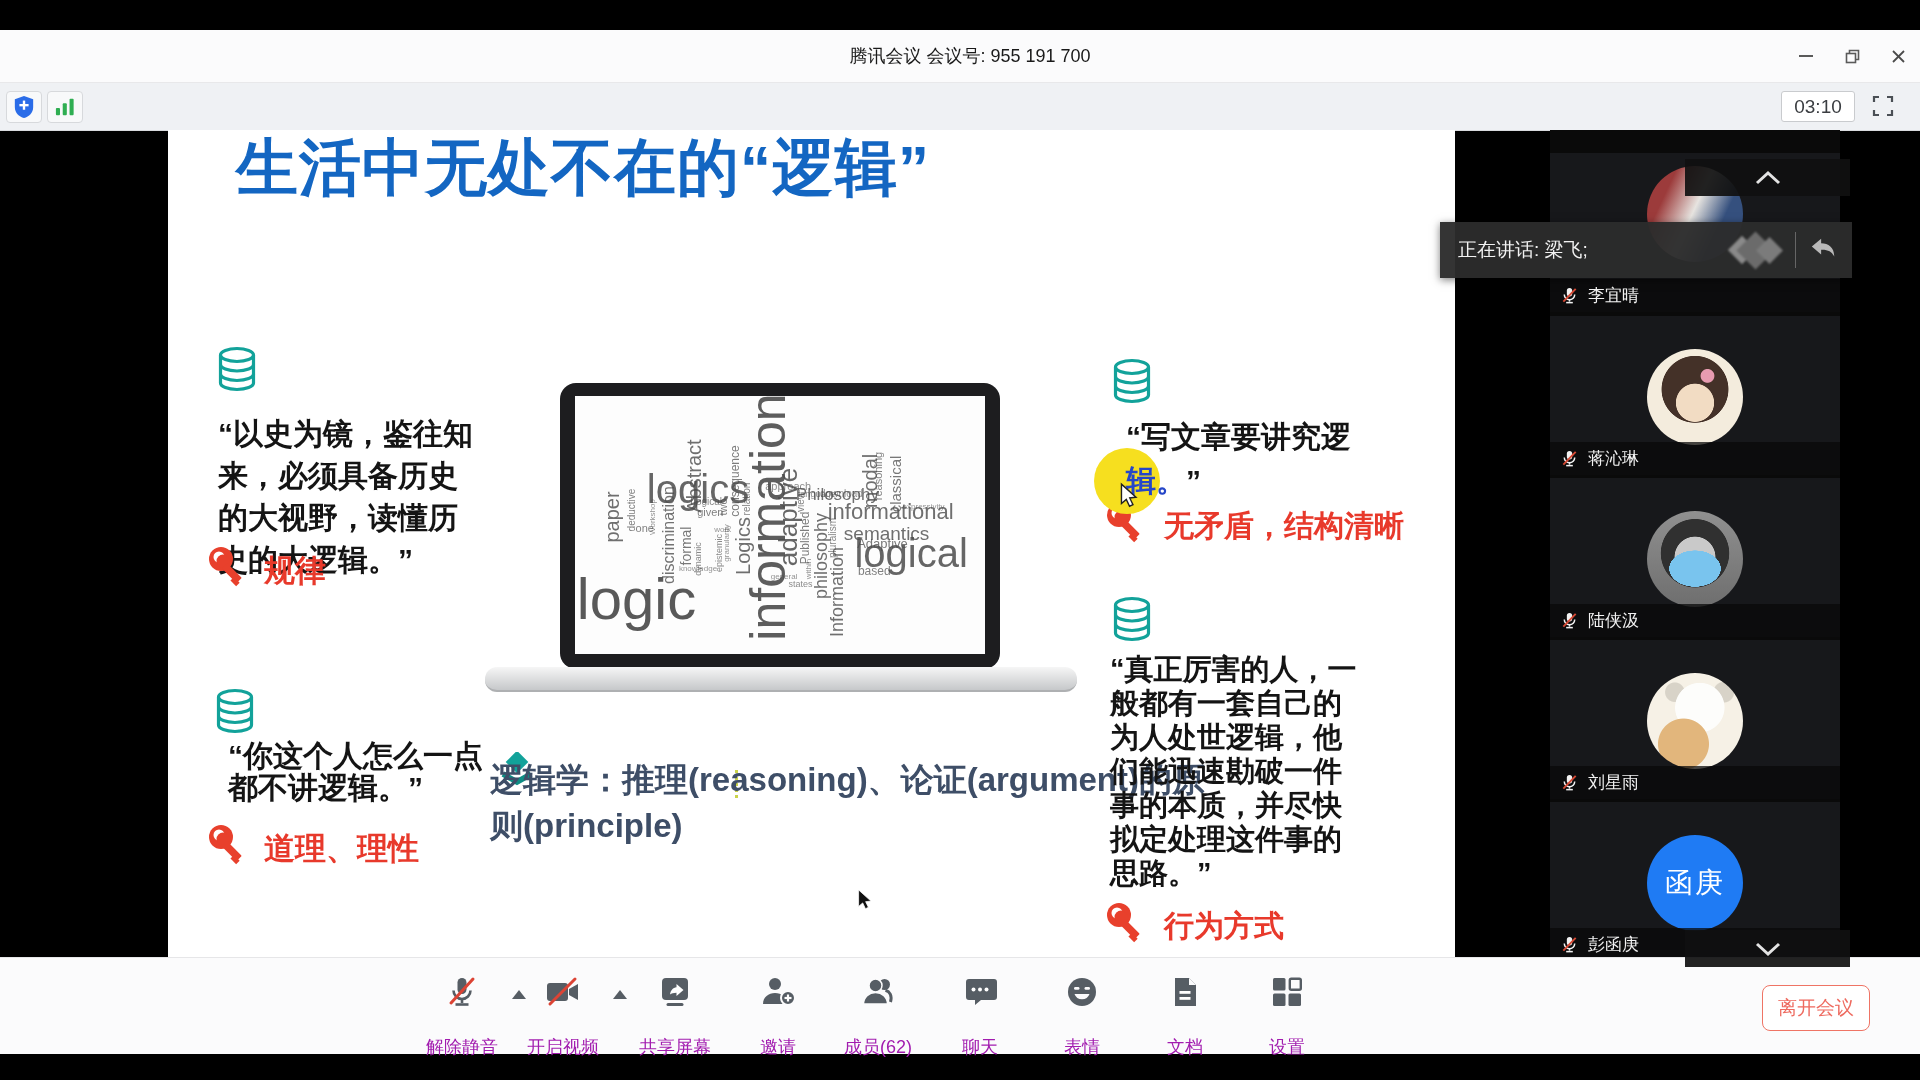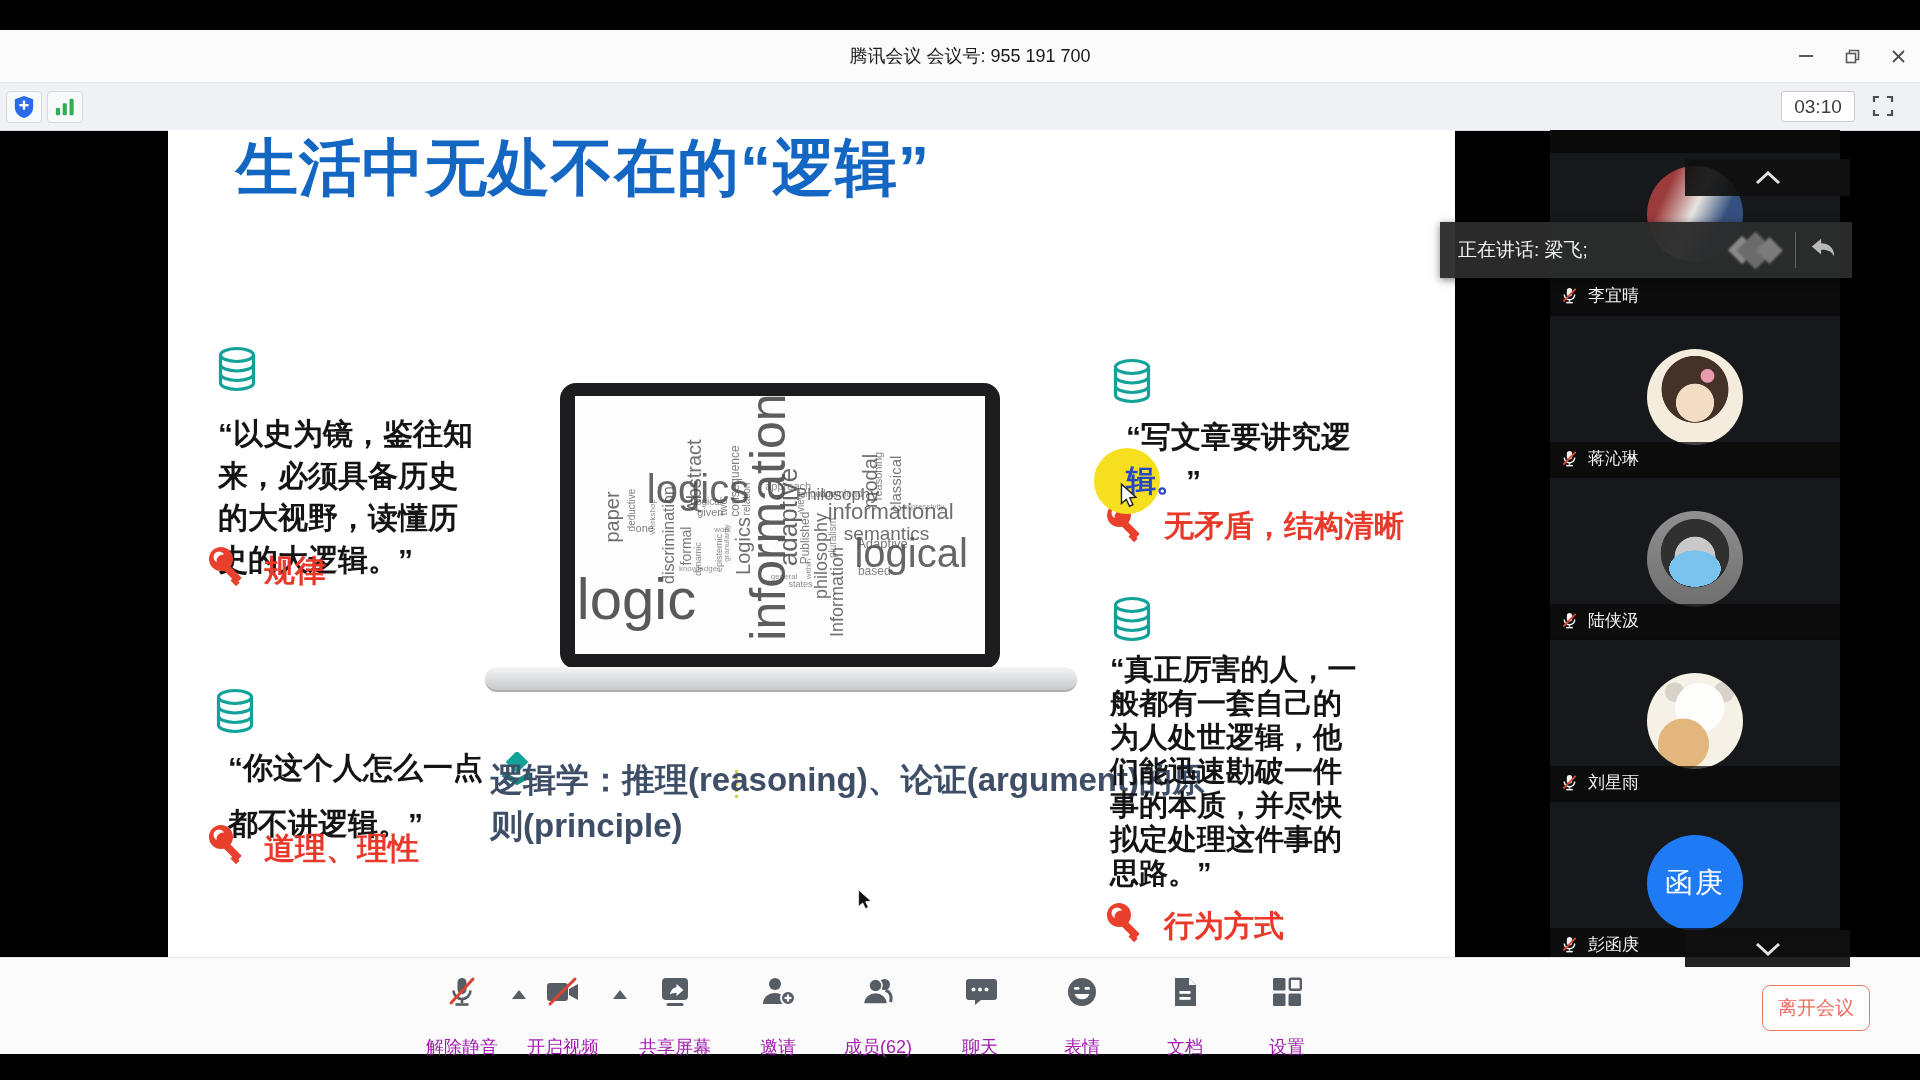--- a/index.html
+++ b/index.html
@@ -134,21 +134,21 @@
     <div class="keyword" style="left:96px;top:420px;font-size:31px">规律</div>
 
     <div class="dbicon" style="left:43px;top:558px">
       <svg width="48" height="52" viewBox="0 0 48 52" fill="none" stroke="#12a29a" stroke-width="3.2">
           <ellipse cx="24" cy="9" rx="16.5" ry="6.5"></ellipse>
           <path d="M7.5 9v28c0 3.6 7.4 6.5 16.5 6.5S40.5 40.6 40.5 37V9"></path>
           <path d="M7.5 18.5c0 3.6 7.4 6.5 16.5 6.5s16.5-2.9 16.5-6.5"></path>
           <path d="M7.5 28c0 3.6 7.4 6.5 16.5 6.5S40.5 31.6 40.5 28"></path>
         </svg>
     </div>
-    <div class="quote" style="left:60px;top:610px;width:268px;font-size:30px;line-height:56px"><span>“你这个人怎么一点都不讲</span><span class="q-bold">逻辑</span><span>。”</span></div>
+    <div class="quote" style="left:60px;top:610px;width:268px;font-size:30px;line-height:32px"><span>“你这个人怎么一点都不讲</span><span class="q-bold">逻辑</span><span>。”</span></div>
     <div class="keyicon" style="left:38px;top:692px">
       <svg width="46" height="46" viewBox="0 0 46 46">
           <circle cx="15" cy="15" r="12" fill="#e8402c"></circle>
           <circle cx="13" cy="13" r="5.5" fill="#fff"></circle>
           <circle cx="17" cy="17" r="6.5" fill="#e8402c"></circle>
           <rect x="21" y="19" width="21" height="7.5" rx="1" transform="rotate(45 21 19)" fill="#e8402c"></rect>
           <rect x="28" y="33" width="8" height="5" transform="rotate(45 28 33)" fill="#e8402c"></rect>
         </svg>
     </div>
     <div class="keyword" style="left:96px;top:698px;font-size:31px">道理、理性</div>

